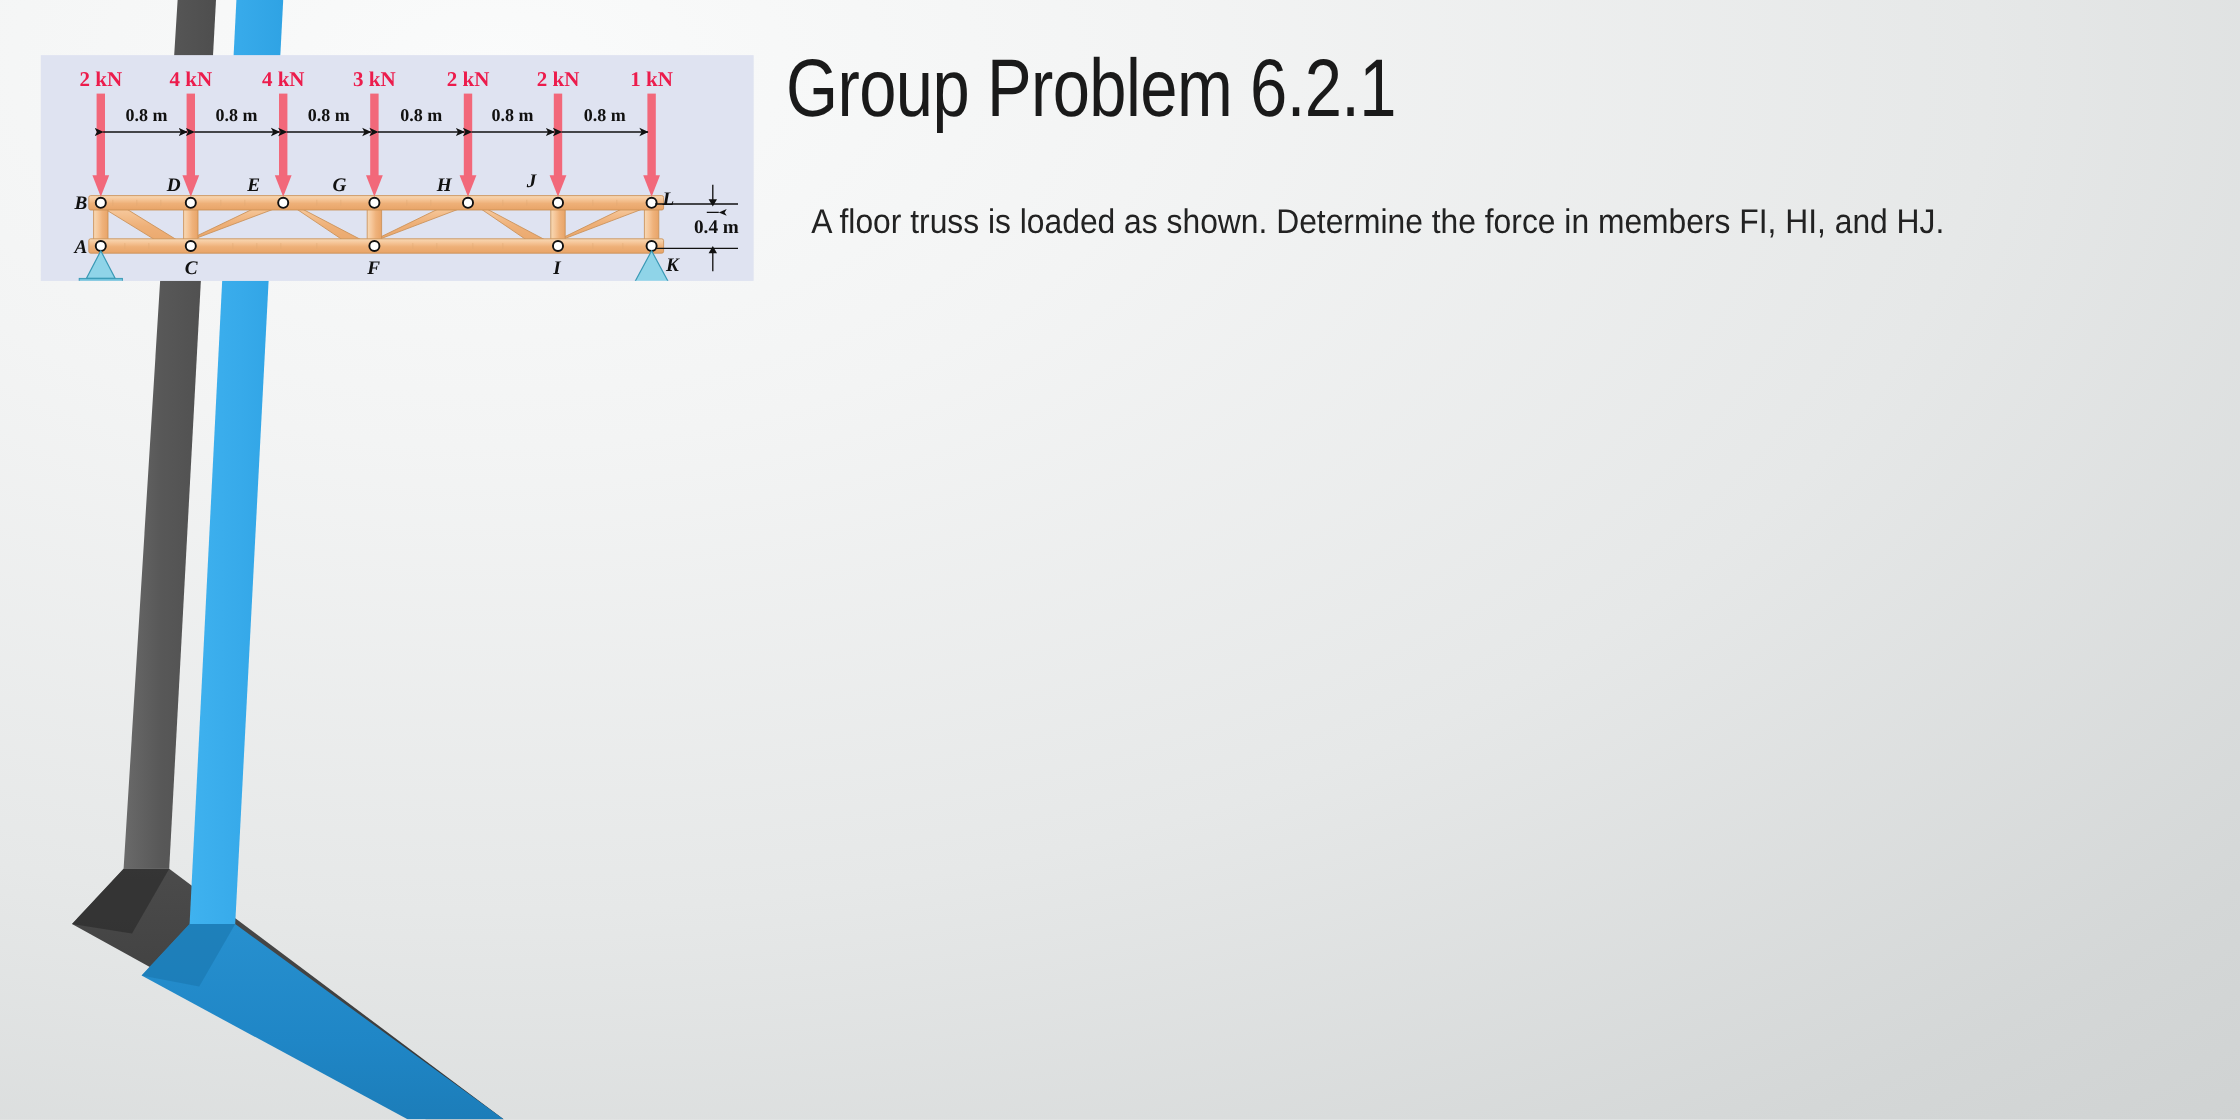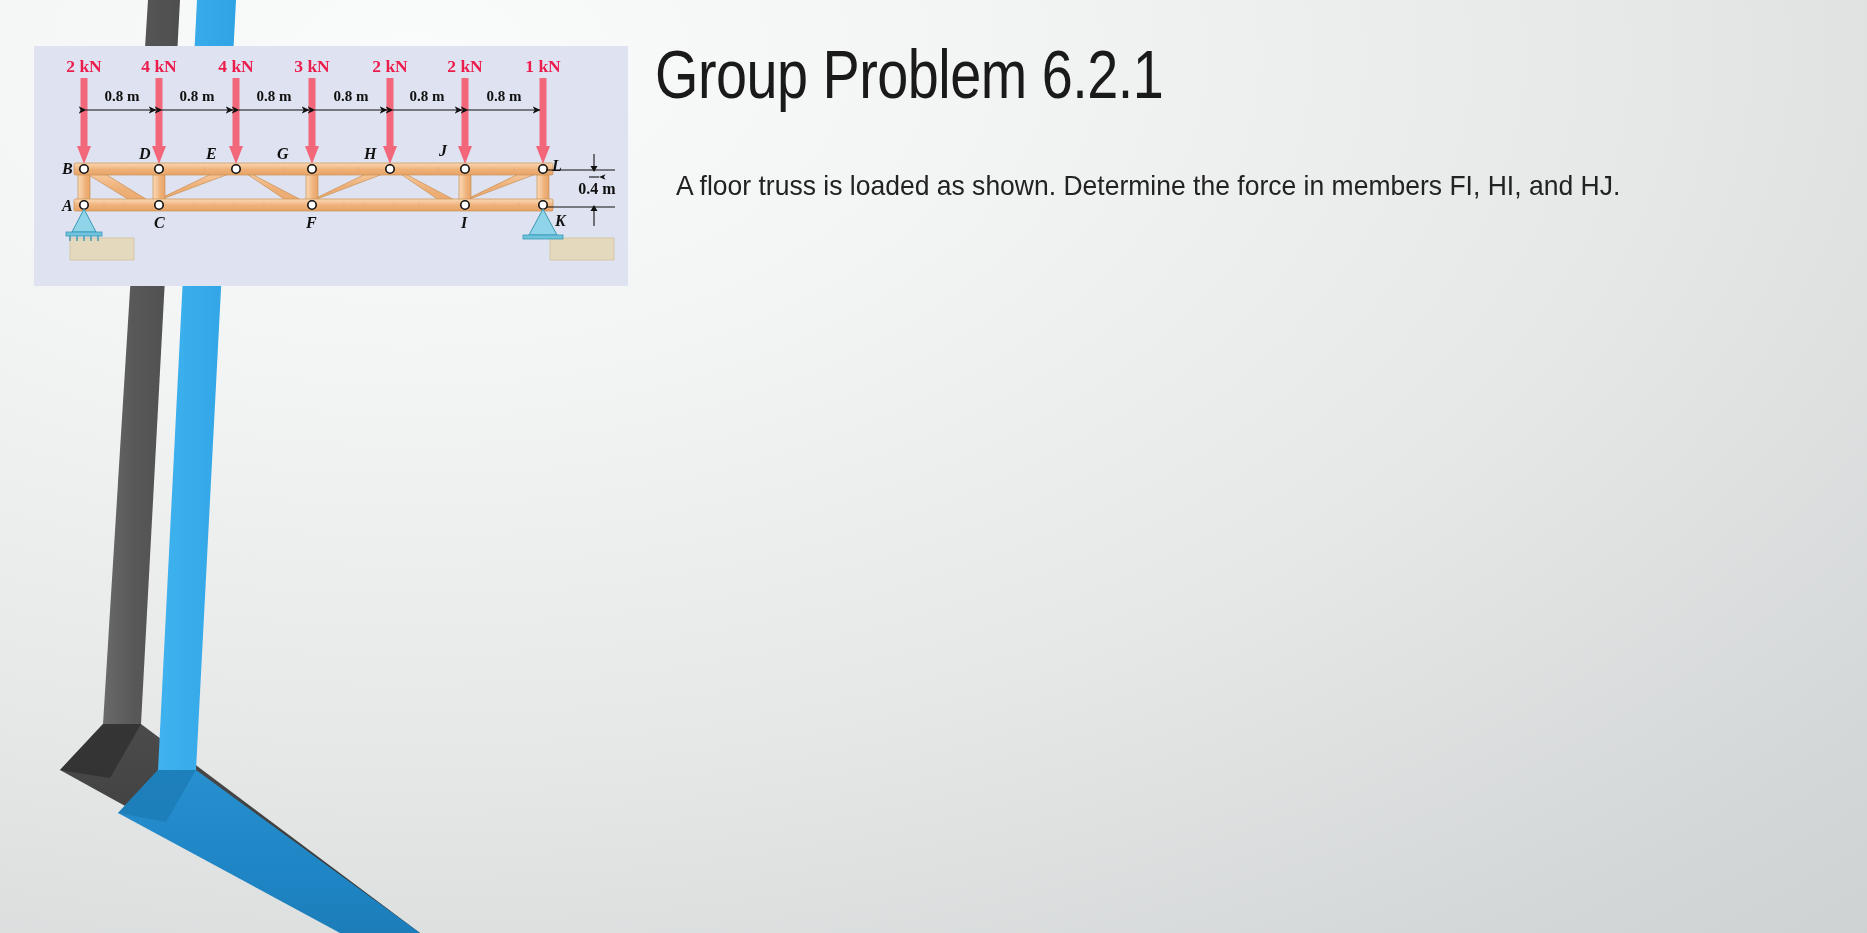--- a/index.html
+++ b/index.html
@@ -19,21 +19,21 @@
     overflow: hidden;
   }
 
   
   #decor { position: absolute; left: 0; top: 0; width: 420px; height: 933px; }
 
   
   #truss-figure {
     position: absolute;
     left: 34px; top: 46px;
-    width: 594px; height: 240px;
+    width: 594px; height: 188px;
     background: #dfe3f1;
     overflow: hidden;
   }
   #truss-svg { display: block; width: 594px; height: 232px; }
 
   
   #title {
     position: absolute;
     left: 655px; top: 36px;
     width: 1150px;

